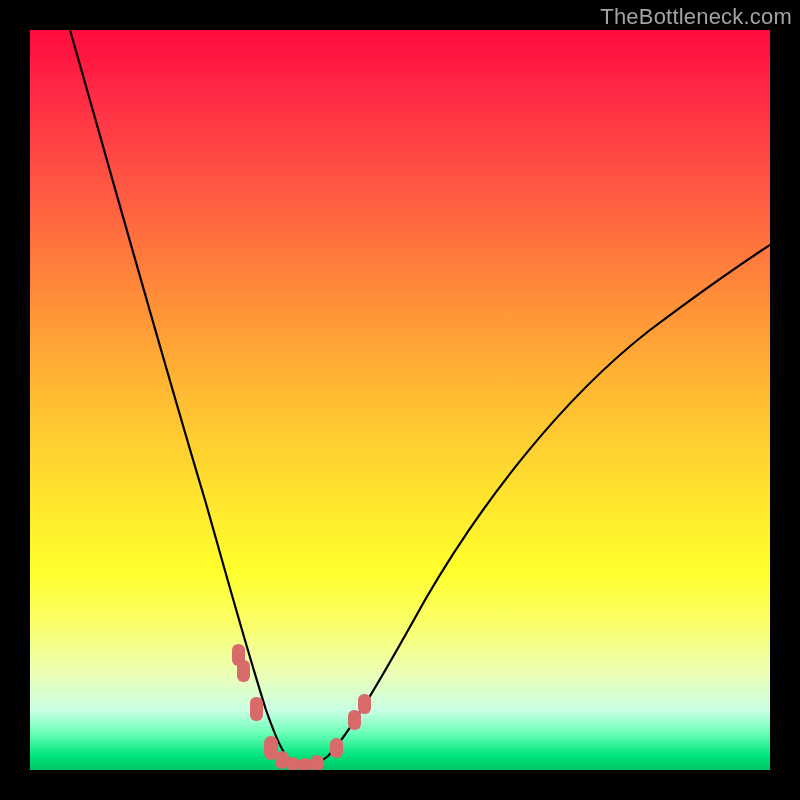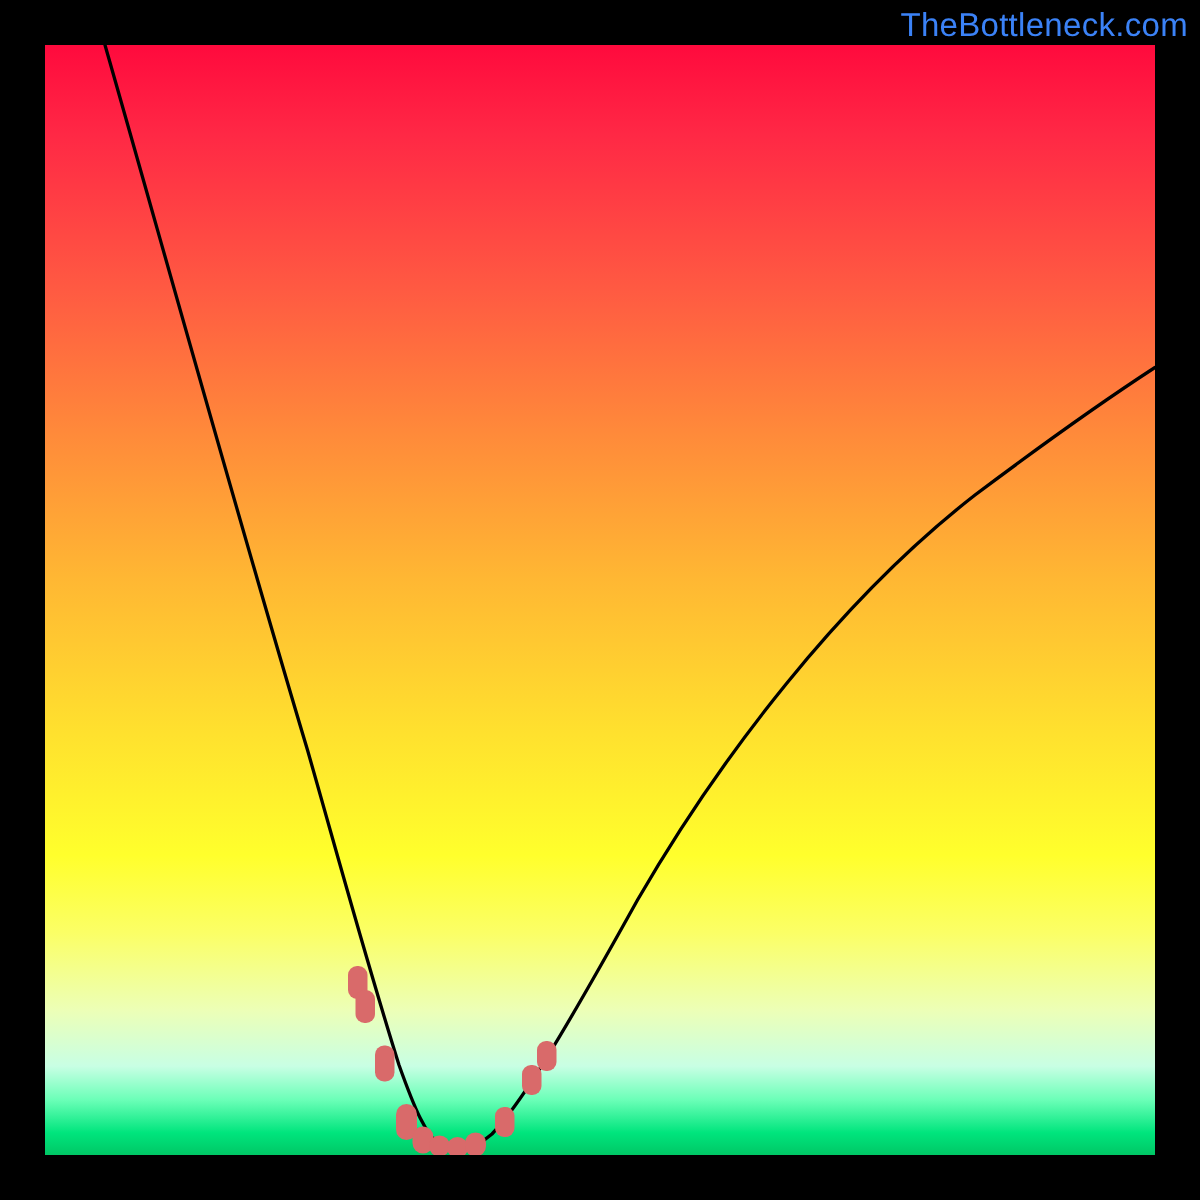--- a/index.html
+++ b/index.html
@@ -39,21 +39,21 @@
       #c8ffe4 92%,
       #6cffb8 95%,
       #00e57d 98%,
       #00c765 100%
     );
   }
   .watermark {
     position: absolute;
     top: 4px;
     right: 8px;
-    color: #3b82f6;
+    color: #a3a3a3;
     font-size: 22px;
     font-weight: 500;
     letter-spacing: 0.2px;
   }
   svg.curve {
     position: absolute;
     left: 0;
     top: 0;
     width: 740px;
     height: 740px;

